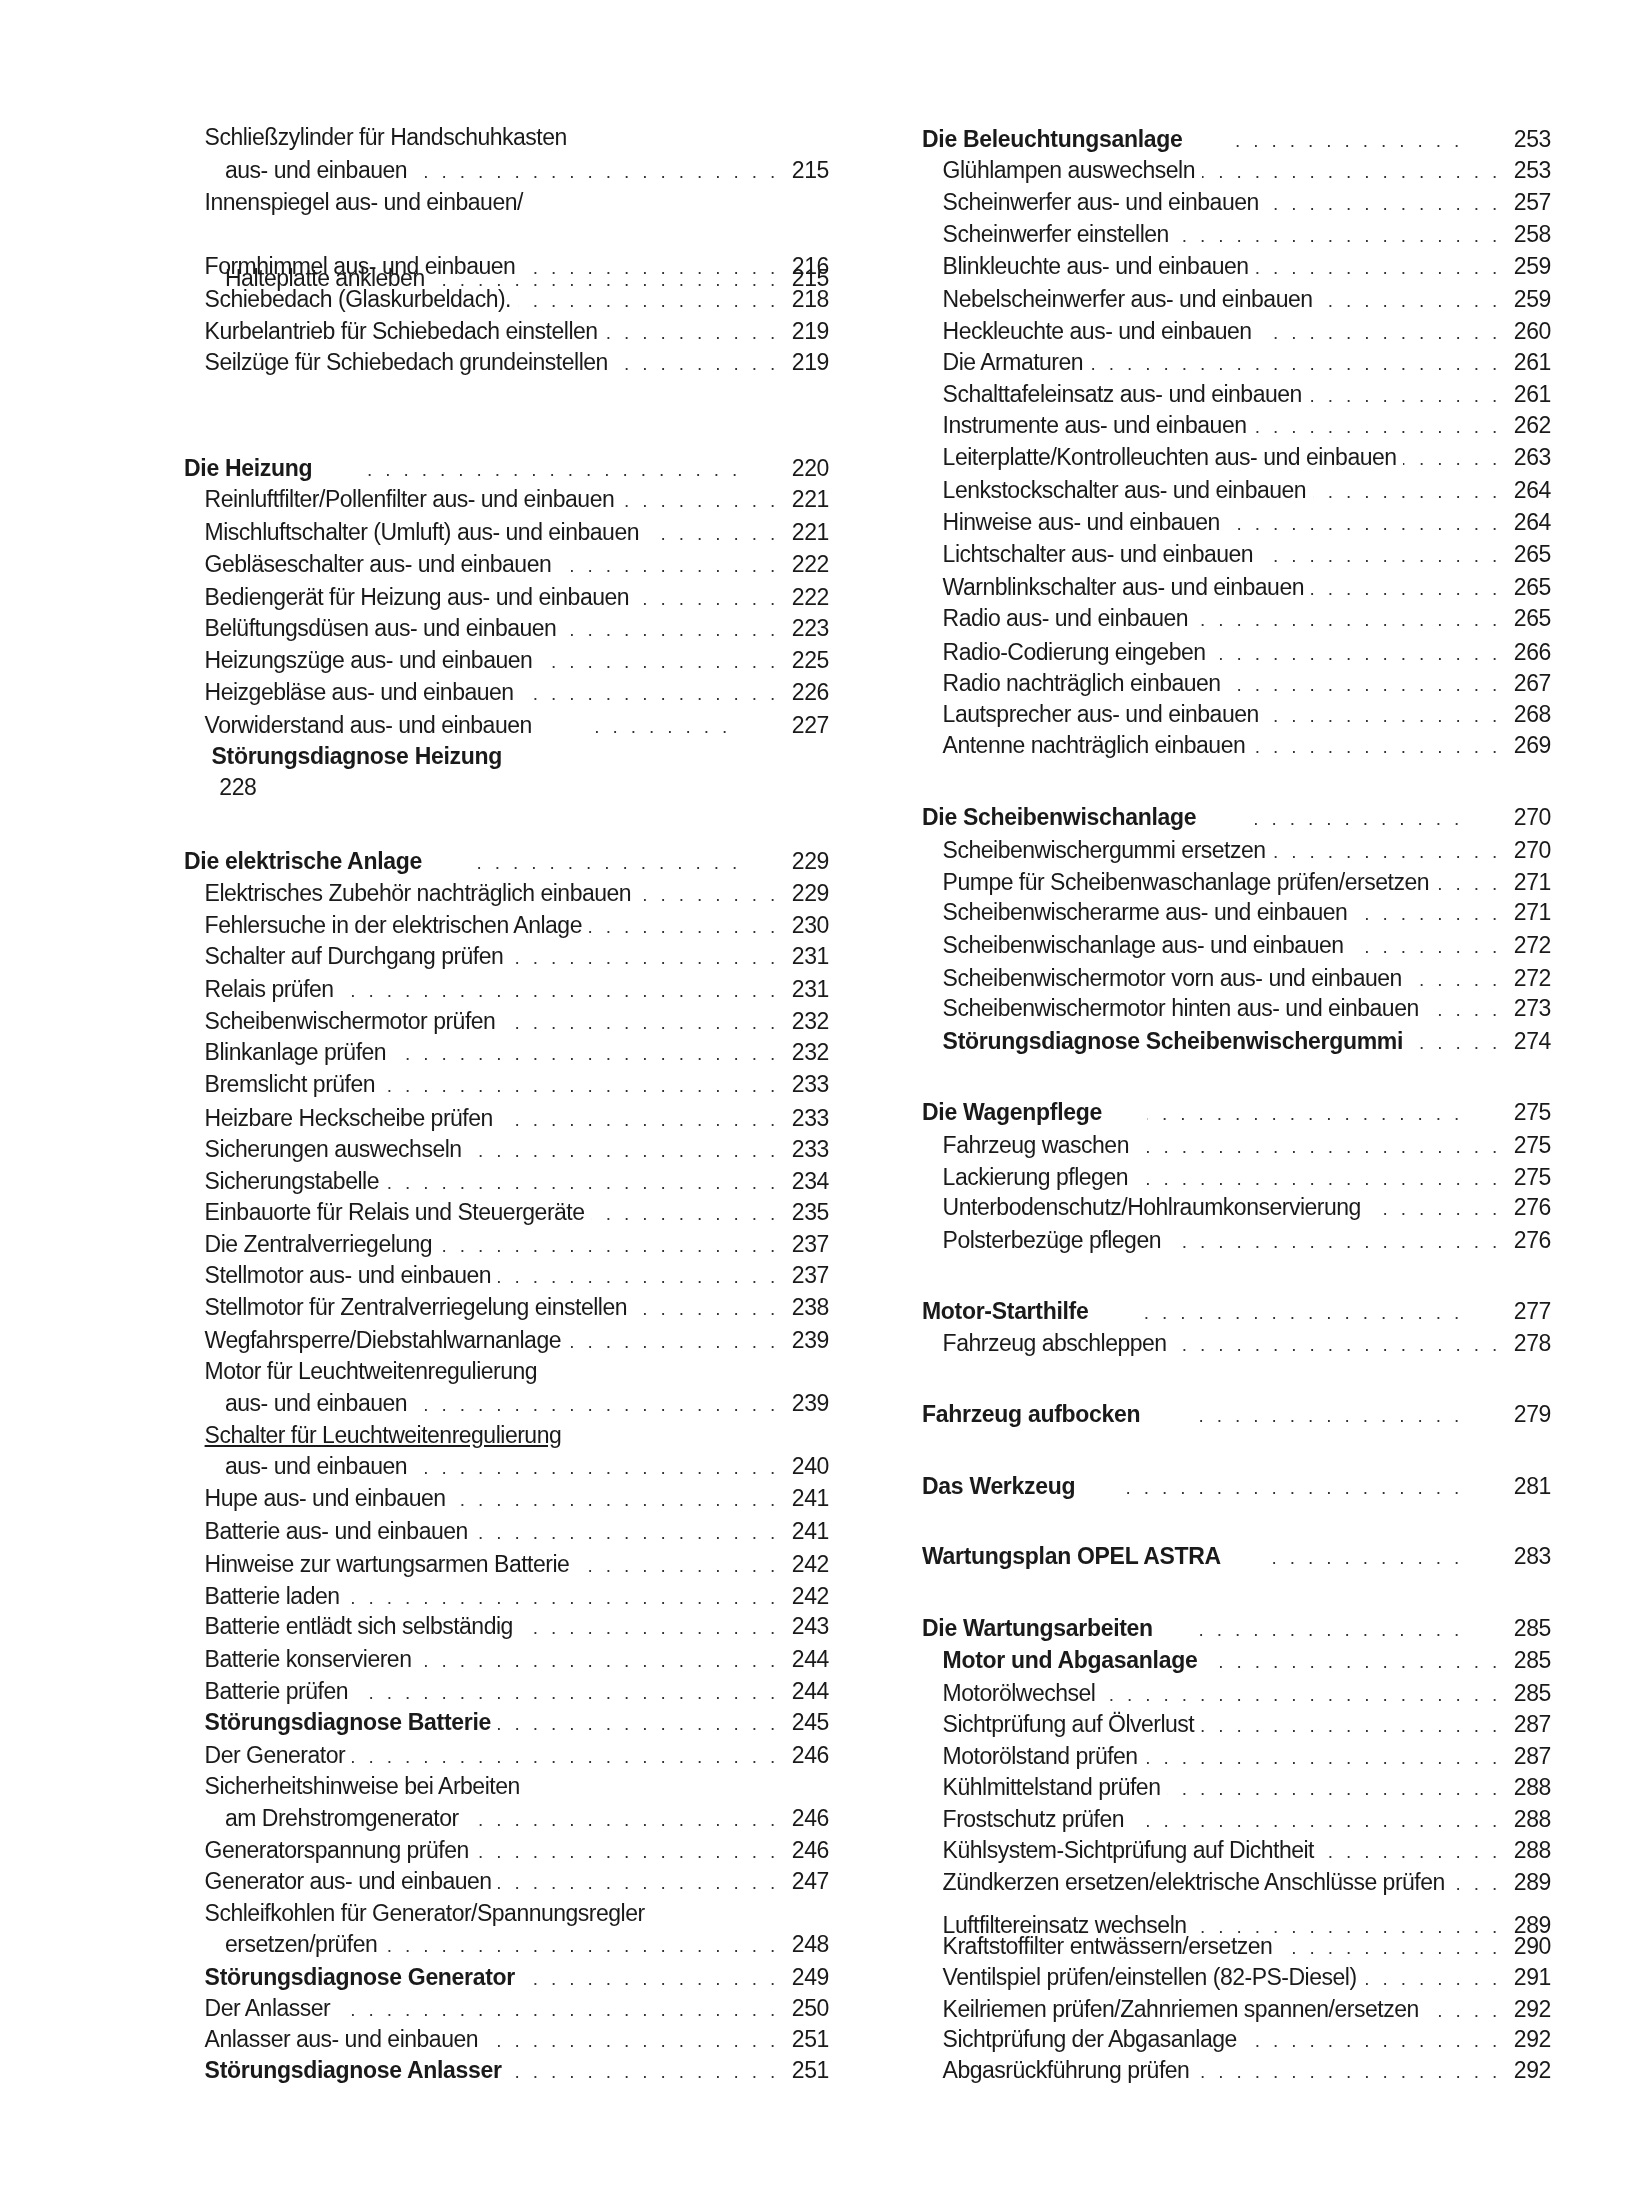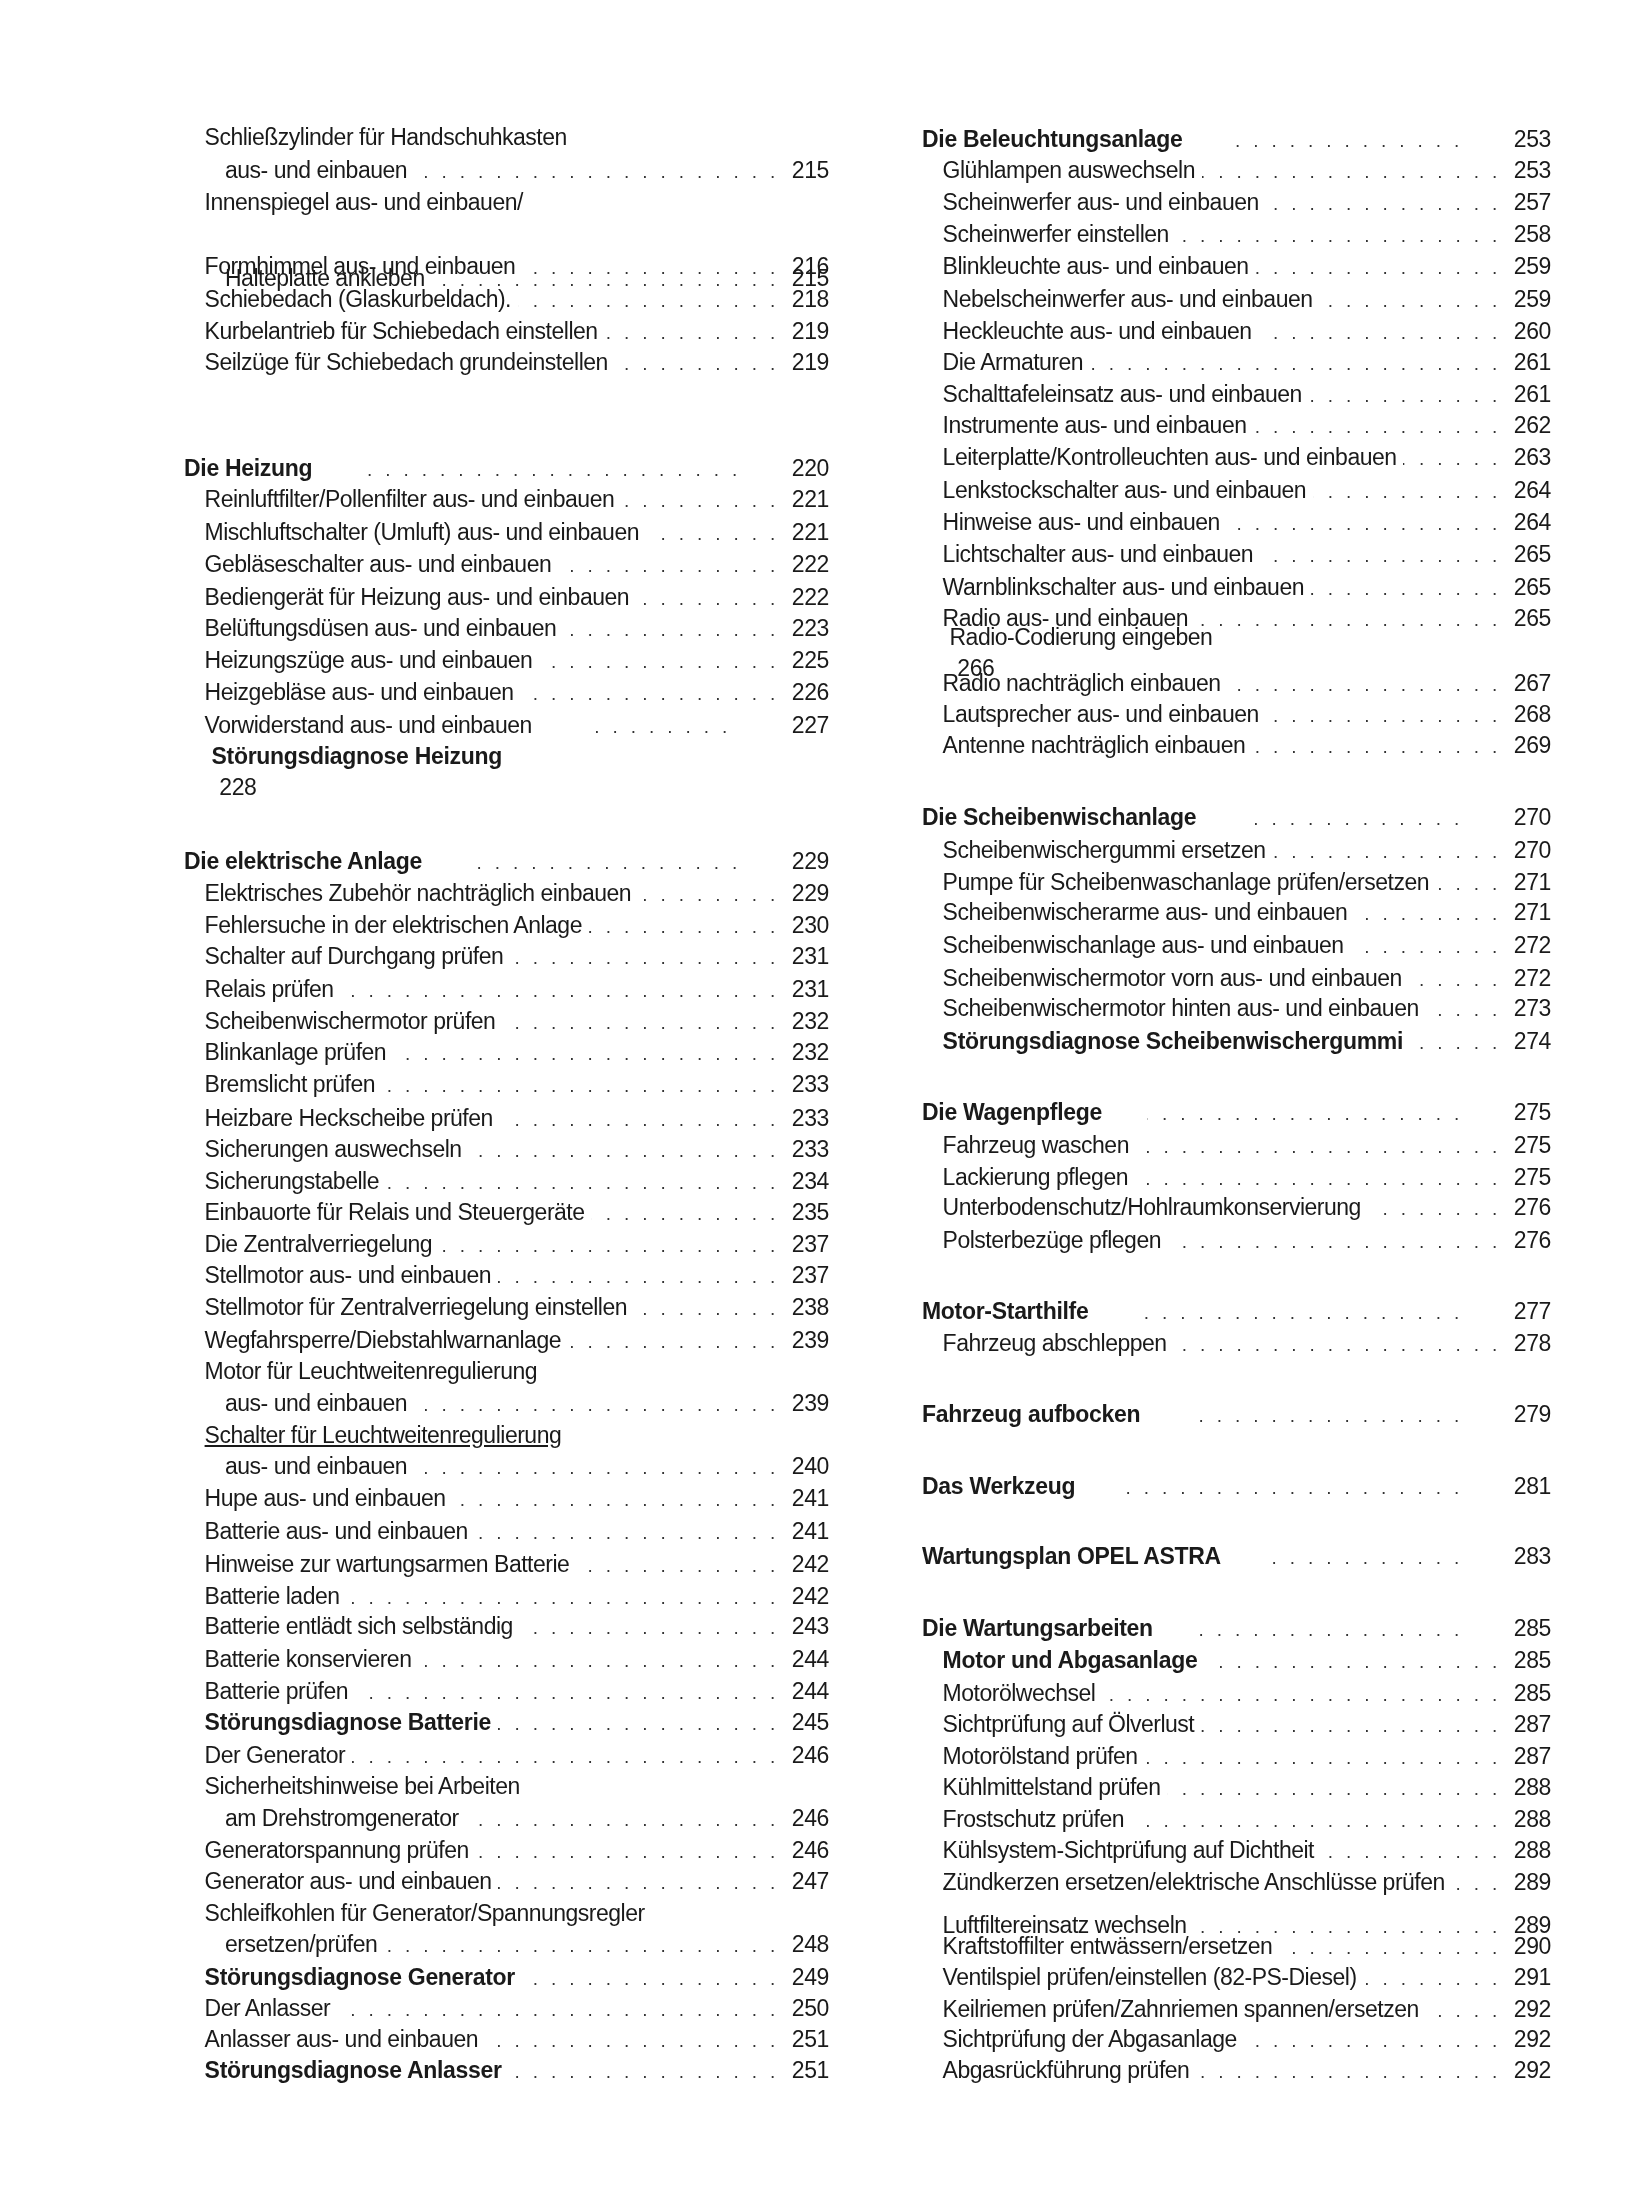--- a/index.html
+++ b/index.html
@@ -374,21 +374,21 @@
       <div class="toc-row lvl1" style="top: 572px;">
         <span class="title">Warnblinkschalter aus- und einbauen</span>
         <span class="leader"></span>
         <span class="page-no">265</span>
       </div>
       <div class="toc-row lvl1" style="top: 603px;">
         <span class="title">Radio aus- und einbauen</span>
         <span class="leader"></span>
         <span class="page-no">265</span>
       </div>
-      <div class="toc-row lvl1" style="top: 622px; flex-direction: column;">
+      <div class="toc-row lvl1" style="top: 637px;">
         <span class="title">Radio-Codierung eingeben</span>
         <span class="leader"></span>
         <span class="page-no">266</span>
       </div>
       <div class="toc-row lvl1" style="top: 668px;">
         <span class="title">Radio nachträglich einbauen</span>
         <span class="leader"></span>
         <span class="page-no">267</span>
       </div>
       <div class="toc-row lvl1" style="top: 699px;">

